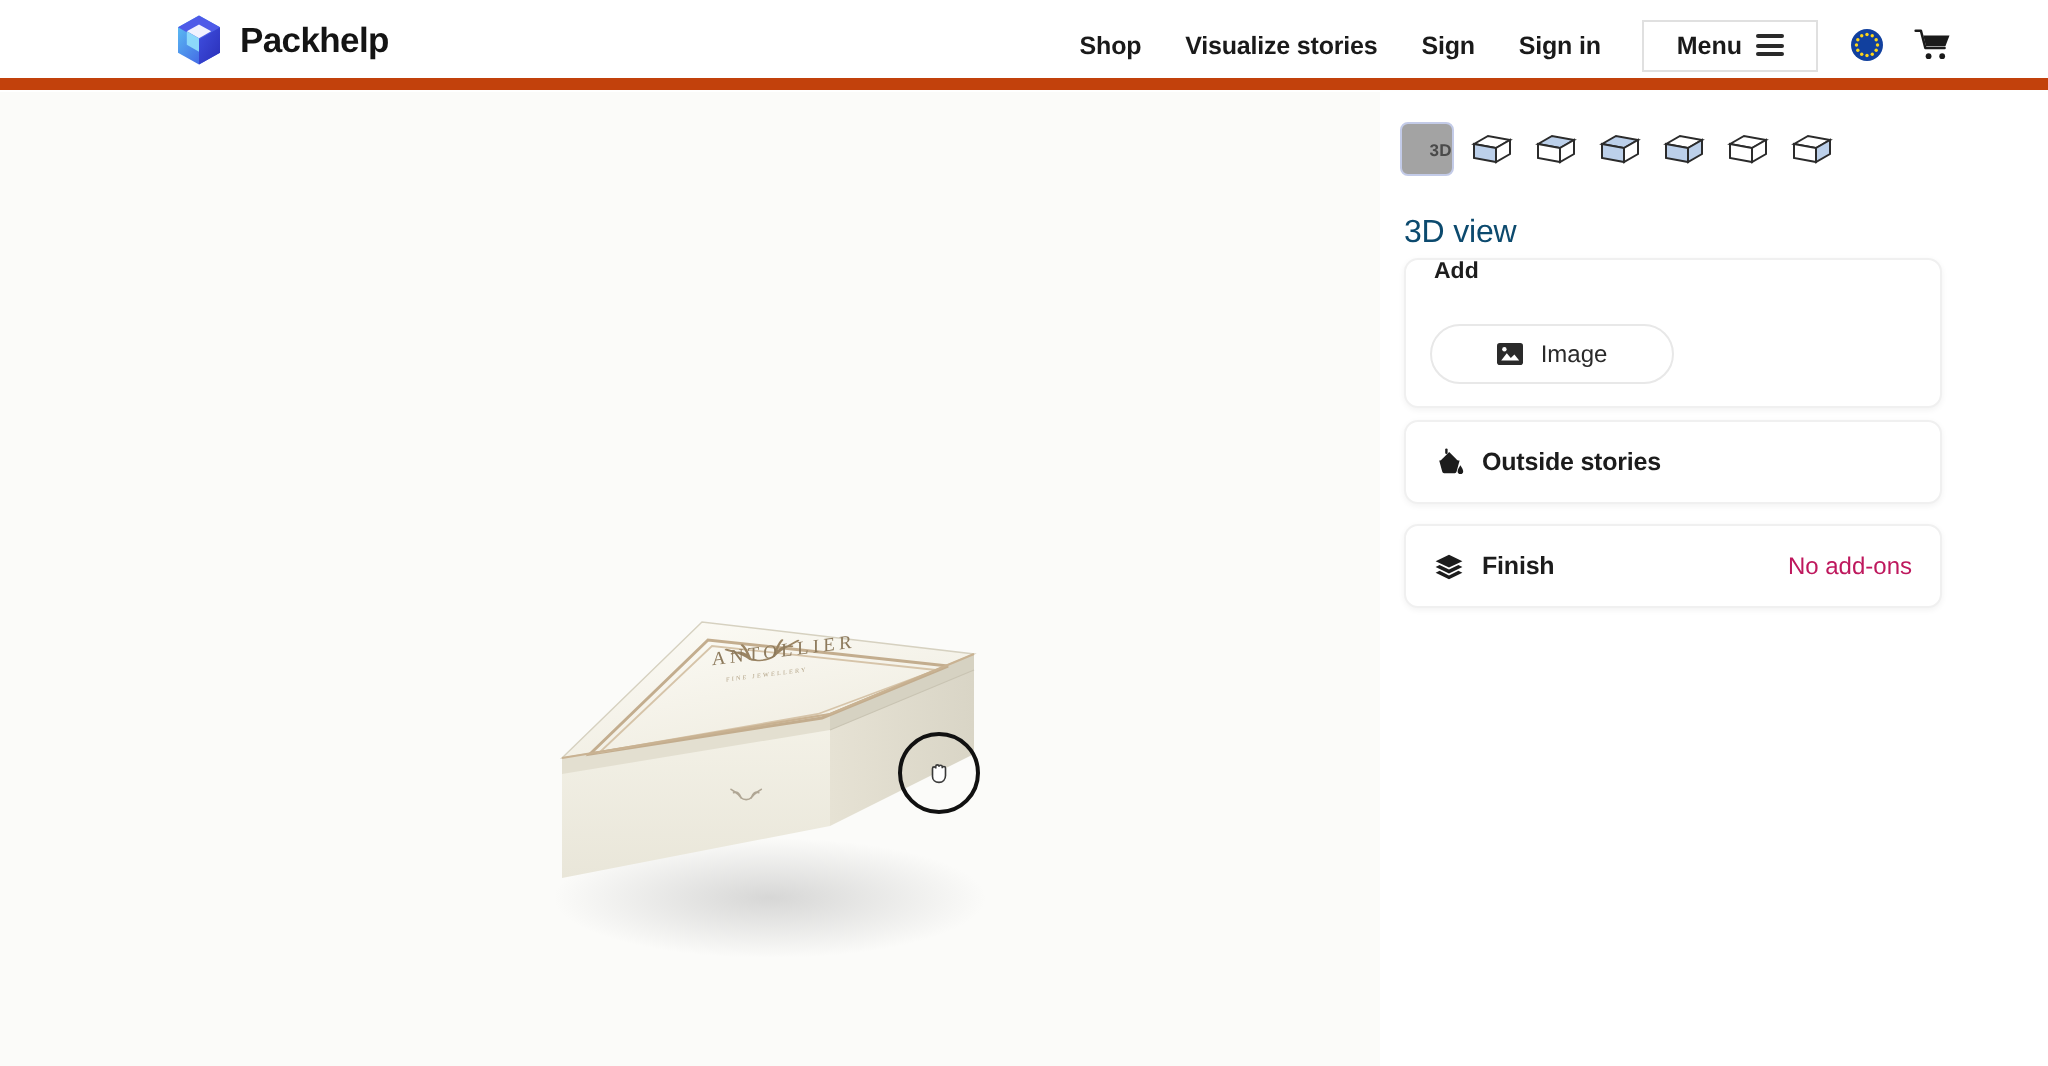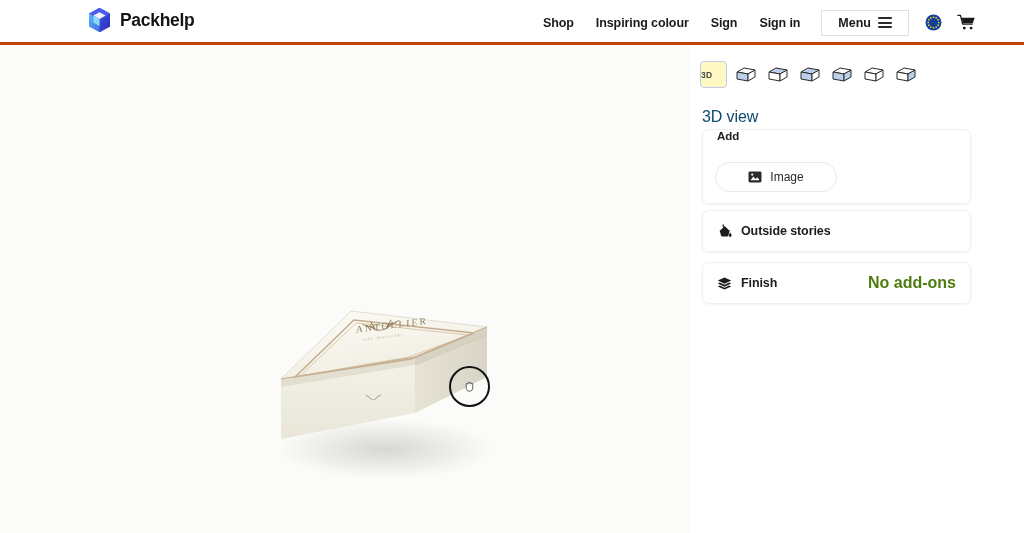--- a/index.html
+++ b/index.html
@@ -9,21 +9,21 @@
     background: #ffffff;
     font-family: "Liberation Sans", sans-serif;
     overflow: hidden;
   }
 
   
   .topbar {
     position: absolute; top: 0; left: 0;
     width: 1024px; height: 45px;
     background: #ffffff;
-    border-bottom: 3px solid #c2410c;
+    border-bottom: 6px solid #c2410c;
     display: flex; align-items: center;
   }
   .brand {
     position: absolute; left: 88px; top: 7px;
     display: flex; align-items: center; gap: 9px;
     cursor: pointer;
   }
   .brand-mark { width: 23px; height: 26px; display: block; }
   .brand-name {
     font-size: 17.5px; font-weight: 700; color: #141414;
@@ -96,22 +96,22 @@
     background: #ffffff;
   }
 
   .view-row {
     position: absolute; left: 5px; top: 15px;
     display: flex; align-items: center; gap: 5px;
   }
   .view-3d-btn {
     width: 27px; height: 27px;
     border: 1.4px solid #c3cbe8; border-radius: 4px;
-    background: #fef9c3;
-    display: flex; align-items: center; justify-content: flex-start;
+    background: #a3a3a3;
+    display: flex; align-items: center; justify-content: flex-end;
     cursor: pointer;
   }
   .view-3d-btn .t { font-size: 8.5px; font-weight: 600; color: #4a4a4a; letter-spacing: 0.2px;}
   .face-btn {
     width: 27px; height: 27px; border: none; background: none;
     display: flex; align-items: center; justify-content: center;
     cursor: pointer; padding: 0;
   }
   .face-btn svg { display: block; }
 
@@ -150,21 +150,21 @@
 
   .card-row {
     position: absolute; left: 0; top: 0;
     width: 100%; height: 100%;
     display: flex; align-items: center;
     padding: 0 14px; cursor: pointer;
   }
   .card-row .ico { width: 15px; height: 15px; margin-right: 9px; display:flex; align-items:center; justify-content:center;}
   .card-row .ico svg { display:block; }
   .card-row .lbl { font-size: 12.5px; font-weight: 700; color: #1c1c1c; letter-spacing: -0.1px;}
-  .card-row .val { margin-left: auto; font-size: 16px; color: #4d7c0f; font-weight: 700;}
+  .card-row .val { margin-left: auto; font-size: 12px; color: #be185d; font-weight: 400;}
 </style>
 </head>
 <body>
 
 <div class="topbar">
 
   <div class="brand">
     <svg class="brand-mark" viewBox="0 0 23 26">
       <defs>
         <linearGradient id="gL" x1="0" y1="0" x2="1" y2="1">
@@ -180,21 +180,21 @@
       <path d="M11.5 0.7 L22 6.6 L11.5 12.6 L1 6.6 Z" fill="#4e5ae8"></path>
       <path d="M11.5 12.6 L22 6.6 L22 19.4 L11.5 25.3 Z" fill="url(#gR)"></path>
       <path d="M11.5 5.2 L17.6 8.6 L11.5 12.1 L5.4 8.6 Z" fill="#ffffff" opacity="0.92"></path>
       <path d="M5.4 8.6 L11.5 12.1 L11.5 18.9 L5.4 15.4 Z" fill="#8fdcfb" opacity="0.95"></path>
     </svg>
     <span class="brand-name">Packhelp</span>
   </div>
 
   <div class="nav-right">
     <span class="nav-link">Shop</span>
-    <span class="nav-link">Inspiring colour</span>
+    <span class="nav-link">Visualize stories</span>
     <span class="nav-link">Sign</span>
     <span class="nav-link">Sign in</span>
 
     <div class="menu-btn">
       <span class="lbl">Menu</span>
       <span class="hamburger">
           <i></i>
           <i></i>
           <i></i>
         </span>

